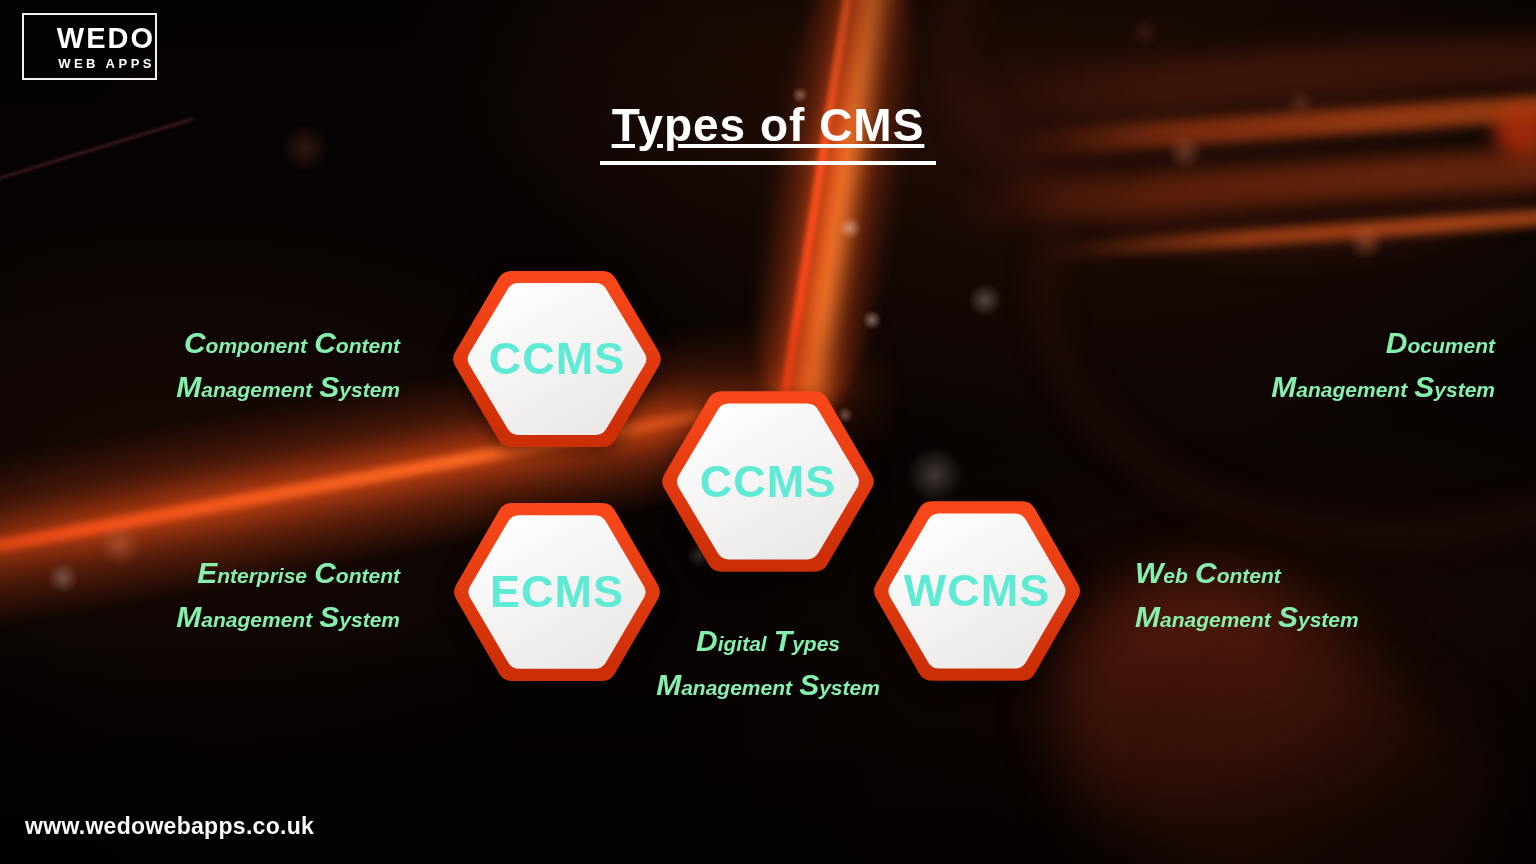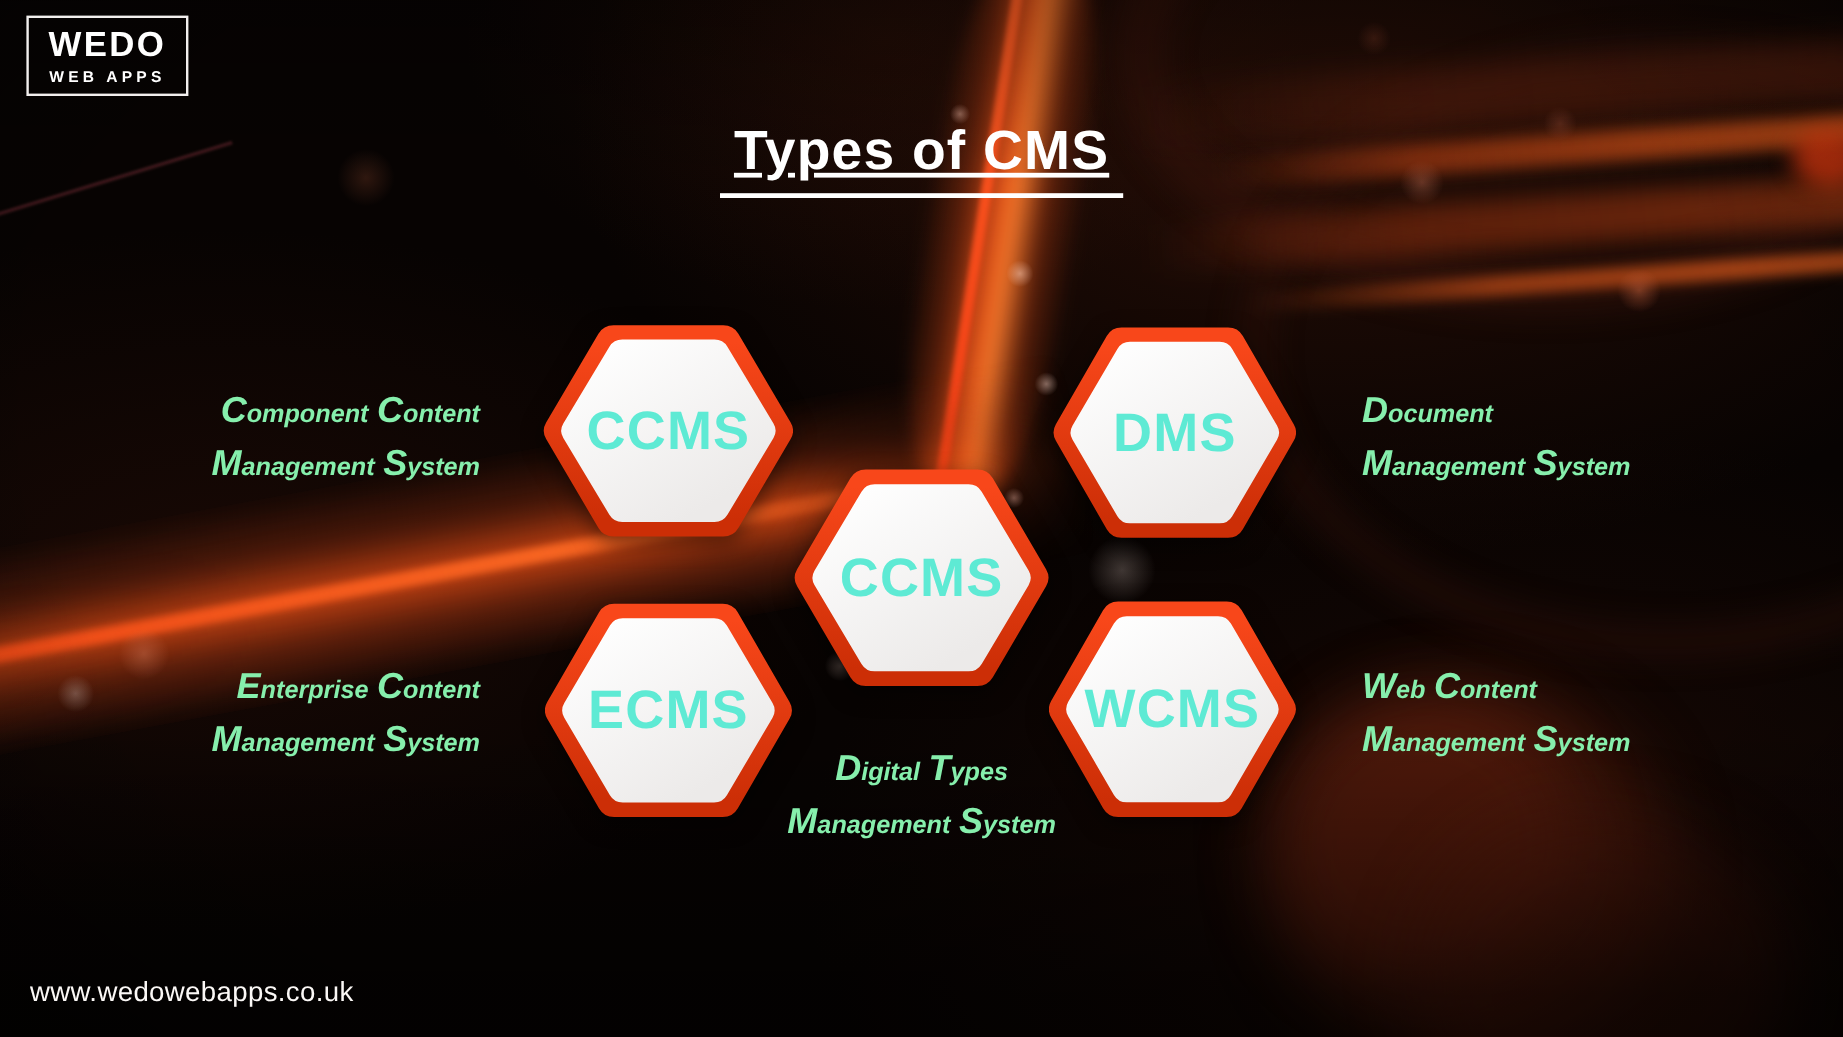--- a/index.html
+++ b/index.html
@@ -83,21 +83,21 @@
     radial-gradient(20px 20px at 1145px 32px, rgba(150,70,45,.30), transparent 70%);
   }
   .vignette{inset:0;background:
     linear-gradient(to bottom, rgba(0,0,0,.25), transparent 18%, transparent 70%, rgba(0,0,0,.55) 96%),
     radial-gradient(1200px 800px at 50% 45%, transparent 60%, rgba(0,0,0,.45));
   }
 
   
   .logo{position:absolute;left:22px;top:13px;width:135px;height:67px;
     border:2px solid #f2efee;display:flex;flex-direction:column;
-    align-items:center;justify-content:center;gap:4px;color:#fff;}
+    align-items:flex-end;justify-content:center;gap:4px;color:#fff;}
   .logo-line1{font-size:29px;font-weight:700;letter-spacing:2px;line-height:1;}
   .logo-line2{font-size:13px;font-weight:700;letter-spacing:3.5px;line-height:1;}
 
   
   .title-wrap{position:absolute;left:0;top:98px;width:1536px;text-align:center;}
   .title{display:inline-block;color:#fff;font-size:46px;font-weight:700;
     letter-spacing:1px;padding:0 12px 9px 12px;border-bottom:4px solid #fff;text-decoration:underline;}
 
   
   .hex{position:absolute;}
@@ -112,28 +112,28 @@
   .hex-ecms{left:448px;top:491px;width:218px;height:202px;}
   .hex-wcms{left:868px;top:489px;width:218px;height:204px;text-align:right;}
 
   
   .hex-label{position:absolute;color:#86efac;font-weight:700;font-style:italic;}
   .hex-label .lbl-line{line-height:41px;white-space:nowrap;font-size:21px;}
   .word{display:inline-block;}
   .word::first-letter{font-size:30px;}
   .word + .word{margin-left:.34em;}
   .label-ccms{left:90px;top:322px;width:310px;text-align:right;}
-  .label-dms{left:1135px;top:322px;width:360px;text-align:left;}
+  .label-dms{left:1135px;top:322px;width:360px;text-align:right;}
   .label-ecms{left:90px;top:552px;width:310px;text-align:right;}
   .label-wcms{left:1135px;top:552px;width:360px;text-align:left;}
   .label-dams{left:568px;top:620px;width:400px;text-align:center;}
 
   
   .website{position:absolute;left:25px;top:813px;color:#fbf8f6;
-    font-size:23px;font-weight:400;letter-spacing:.3px;}
+    font-size:23px;font-weight:700;letter-spacing:.3px;}
 </style>
 </head>
 <body>
 
 <div class="stage">
 
   <svg width="0" height="0" style="position:absolute" aria-hidden="true">
     <defs>
       <linearGradient id="hexBorderGrad" x1="0" y1="0" x2="0" y2="1">
         <stop offset="0" stop-color="#F8471A"></stop>
@@ -175,27 +175,20 @@
   </div>
 
   <div class="hex hex-ccms">
     <svg viewBox="0 0 212 200" preserveAspectRatio="none">
       <path d="M 20 100 L 62 26 L 150 26 L 192 100 L 150 174 L 62 174 Z" fill="url(#hexBorderGrad)" stroke="url(#hexBorderGrad)" stroke-width="28" stroke-linejoin="round"></path>
       <path d="M 32 100 L 69 36 L 143 36 L 180 100 L 143 164 L 69 164 Z" fill="url(#hexFillGrad)" stroke="url(#hexFillGrad)" stroke-width="24" stroke-linejoin="round"></path>
     </svg>
     <div class="acronym">CCMS</div>
   </div>
 
-  <div class="hex hex-dms">
-    <svg viewBox="0 0 212 200" preserveAspectRatio="none">
-      <path d="M 20 100 L 62 26 L 150 26 L 192 100 L 150 174 L 62 174 Z" fill="url(#hexBorderGrad)" stroke="url(#hexBorderGrad)" stroke-width="28" stroke-linejoin="round"></path>
-      <path d="M 32 100 L 69 36 L 143 36 L 180 100 L 143 164 L 69 164 Z" fill="url(#hexFillGrad)" stroke="url(#hexFillGrad)" stroke-width="24" stroke-linejoin="round"></path>
-    </svg>
-    <div class="acronym">DMS</div>
-  </div>
 
   <div class="hex hex-dams">
     <svg viewBox="0 0 212 200" preserveAspectRatio="none">
       <path d="M 20 100 L 62 26 L 150 26 L 192 100 L 150 174 L 62 174 Z" fill="url(#hexBorderGrad)" stroke="url(#hexBorderGrad)" stroke-width="28" stroke-linejoin="round"></path>
       <path d="M 32 100 L 69 36 L 143 36 L 180 100 L 143 164 L 69 164 Z" fill="url(#hexFillGrad)" stroke="url(#hexFillGrad)" stroke-width="24" stroke-linejoin="round"></path>
     </svg>
     <div class="acronym">CCMS</div>
   </div>
 
   <div class="hex hex-ecms">

